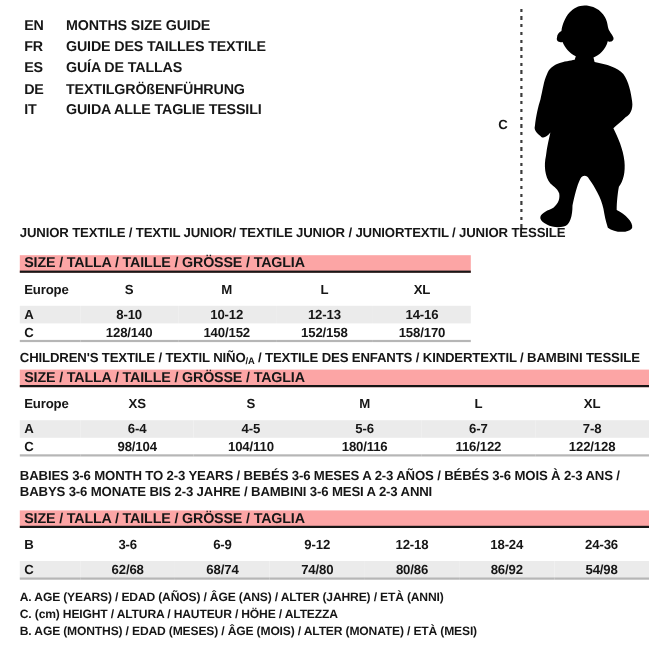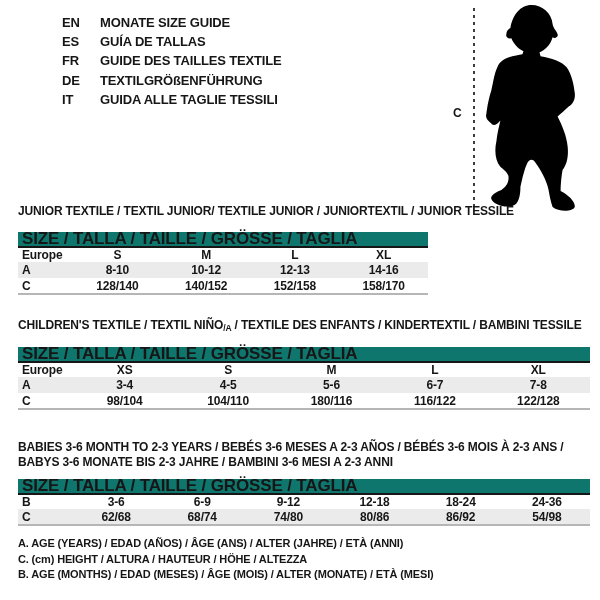--- a/index.html
+++ b/index.html
@@ -6,84 +6,84 @@
   html,body { background:#ffffff; }
   body { font-family:"Liberation Sans", sans-serif; color:#161616; }
   .page {
     position:relative; width:600px; height:600px; background:#ffffff;
     overflow:hidden; letter-spacing:-0.15px;
   }
 
   
   .lang-block { position:absolute; left:22px; top:13px; }
   .lang-row { display:flex; line-height:19.2px; font-size:13px; font-weight:700; }
-  .lang-code { width:38px;margin-left:40px; }
+  .lang-code { width:38px; }
 
   
   .measure-line {
     position:absolute; left:473px; top:8px; width:2px; height:201px;
     background:repeating-linear-gradient(to bottom, #3c3c3c 0 3px, transparent 3px 7px);
   }
   .measure-label {
     position:absolute; left:453px; top:106px;
     font-size:12px; font-weight:700;
   }
   .baby-svg { position:absolute; left:482px; top:3px; }
 
   
   .section { position:absolute; left:18px; }
   .sec-junior   { top:204px; width:410px; }
   .sec-children { top:318px; width:572px; }
-  .sec-babies   { top:440px; width:572px; }
+  .sec-babies   { top:425px; width:572px; }
 
   .table-title { font-size:12px; font-weight:700; line-height:14px; white-space:nowrap; }
   .sec-junior .table-title { margin-bottom:14px; }
-  .sec-children .table-title { margin-bottom:12px; }
+  .sec-children .table-title { margin-bottom:1px; }
   .sec-babies .table-title { line-height:15px; margin-bottom:9px; }
   .subscript { font-size:8.5px; vertical-align:-2px; }
 
   .size-bar {
-    background:#0f766e; font-size:17px; font-weight:700;
+    background:#fca5a5; font-size:13px; font-weight:700;
     line-height:14px; padding-left:4px; border-bottom:2px solid #161616;
     white-space:nowrap;
   }
   table.size-table {
     width:100%; border-collapse:collapse; table-layout:fixed;
     border-bottom:2px solid #b6b6b6;
   }
   table.size-table col.c-lbl { width:55px; }
   table.size-table td {
     font-size:12px; font-weight:700; text-align:center;
     padding:0; height:16px; vertical-align:middle;
   }
-  table.size-table tr.h-row td { height:14px; }
+  table.size-table tr.h-row td { height:30px; }
   table.size-table td.lbl { text-align:left; padding-left:4px; }
   table.size-table tr.alt { background:#ebebeb; }
 
   
   .footnotes { position:absolute; left:18px; top:536px; }
   .footnote { font-size:11px; font-weight:700; line-height:15.5px; white-space:nowrap; }
 </style>
 </head>
 <body>
 
 <div class="page">
 
   <div class="lang-block">
     <div class="lang-row">
       <span class="lang-code">EN</span>
-      <span class="lang-label">MONATE SIZE GUIDE</span>
+      <span class="lang-label">MONTHS SIZE GUIDE</span>
+    </div>
+    <div class="lang-row">
+      <span class="lang-code">FR</span>
+      <span class="lang-label">GUIDE DES TAILLES TEXTILE</span>
     </div>
     <div class="lang-row">
       <span class="lang-code">ES</span>
       <span class="lang-label">GUÍA DE TALLAS</span>
-    </div>
-    <div class="lang-row">
-      <span class="lang-code">FR</span>
-      <span class="lang-label">GUIDE DES TAILLES TEXTILE</span>
     </div>
     <div class="lang-row">
       <span class="lang-code">DE</span>
       <span class="lang-label">TEXTILGRÖßENFÜHRUNG</span>
     </div>
     <div class="lang-row">
       <span class="lang-code">IT</span>
       <span class="lang-label">GUIDA ALLE TAGLIE TESSILI</span>
     </div>
   </div>
@@ -183,21 +183,21 @@
         <tr class="h-row">
           <td class="lbl">Europe</td>
           <td>XS</td>
           <td>S</td>
           <td>M</td>
           <td>L</td>
           <td>XL</td>
         </tr>
         <tr class="alt">
           <td class="lbl">A</td>
-          <td>3-4</td>
+          <td>6-4</td>
           <td>4-5</td>
           <td>5-6</td>
           <td>6-7</td>
           <td>7-8</td>
         </tr>
         <tr>
           <td class="lbl">C</td>
           <td>98/104</td>
           <td>104/110</td>
           <td>180/116</td>

